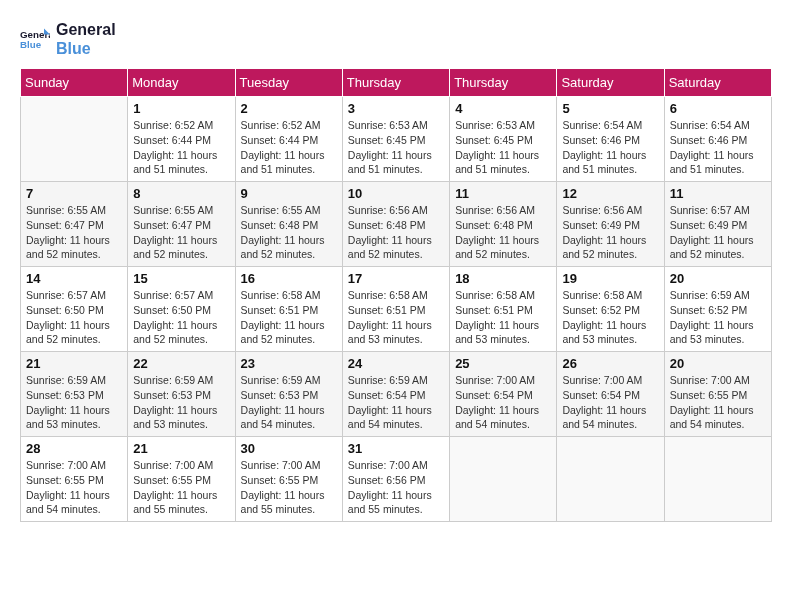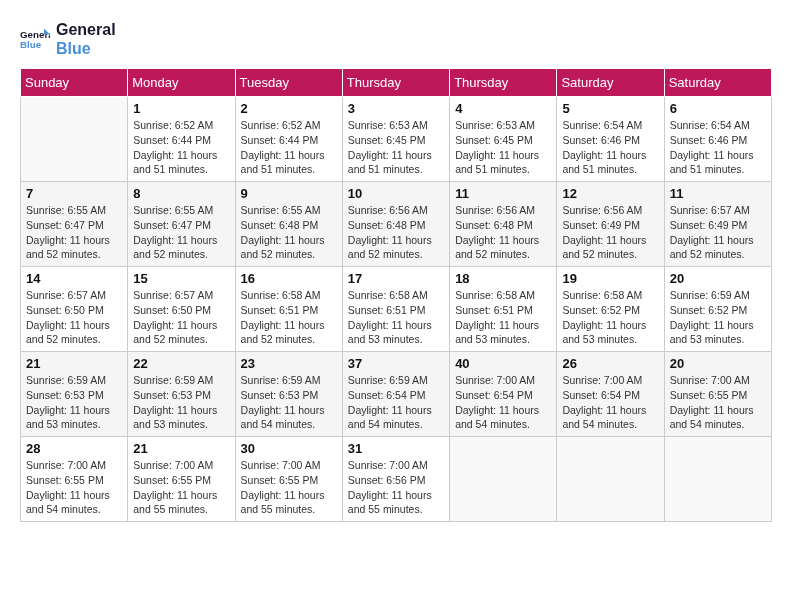--- a/index.html
+++ b/index.html
@@ -208,25 +208,25 @@
         </td>
         <td>
           <span class="day-num">22</span>
           <div class="day-detail">Sunrise: 6:59 AM<br>Sunset: 6:53 PM<br>Daylight: 11 hours<br>and 53 minutes.</div>
         </td>
         <td>
           <span class="day-num">23</span>
           <div class="day-detail">Sunrise: 6:59 AM<br>Sunset: 6:53 PM<br>Daylight: 11 hours<br>and 54 minutes.</div>
         </td>
         <td>
-          <span class="day-num">37</span>
+          <span class="day-num">24</span>
           <div class="day-detail">Sunrise: 6:59 AM<br>Sunset: 6:54 PM<br>Daylight: 11 hours<br>and 54 minutes.</div>
         </td>
         <td>
-          <span class="day-num">40</span>
+          <span class="day-num">25</span>
           <div class="day-detail">Sunrise: 7:00 AM<br>Sunset: 6:54 PM<br>Daylight: 11 hours<br>and 54 minutes.</div>
         </td>
         <td>
           <span class="day-num">26</span>
           <div class="day-detail">Sunrise: 7:00 AM<br>Sunset: 6:54 PM<br>Daylight: 11 hours<br>and 54 minutes.</div>
         </td>
         <td>
           <span class="day-num">20</span>
           <div class="day-detail">Sunrise: 7:00 AM<br>Sunset: 6:55 PM<br>Daylight: 11 hours<br>and 54 minutes.</div>
         </td>

